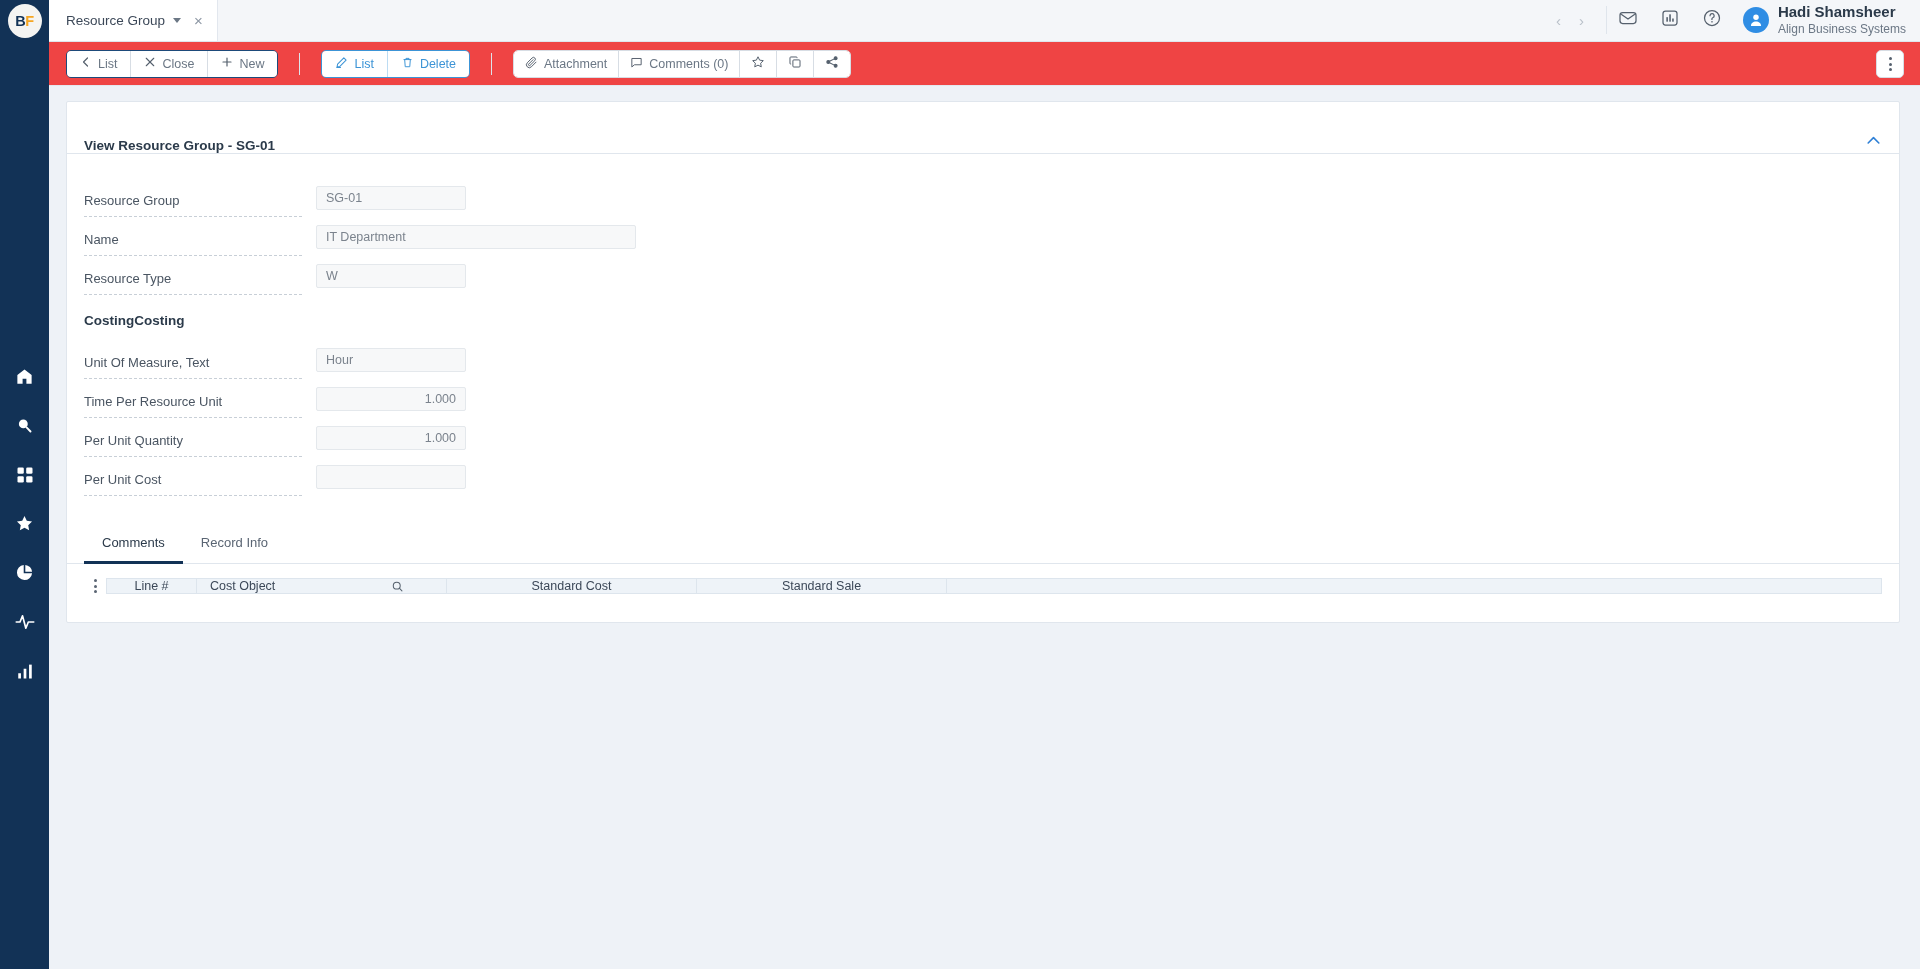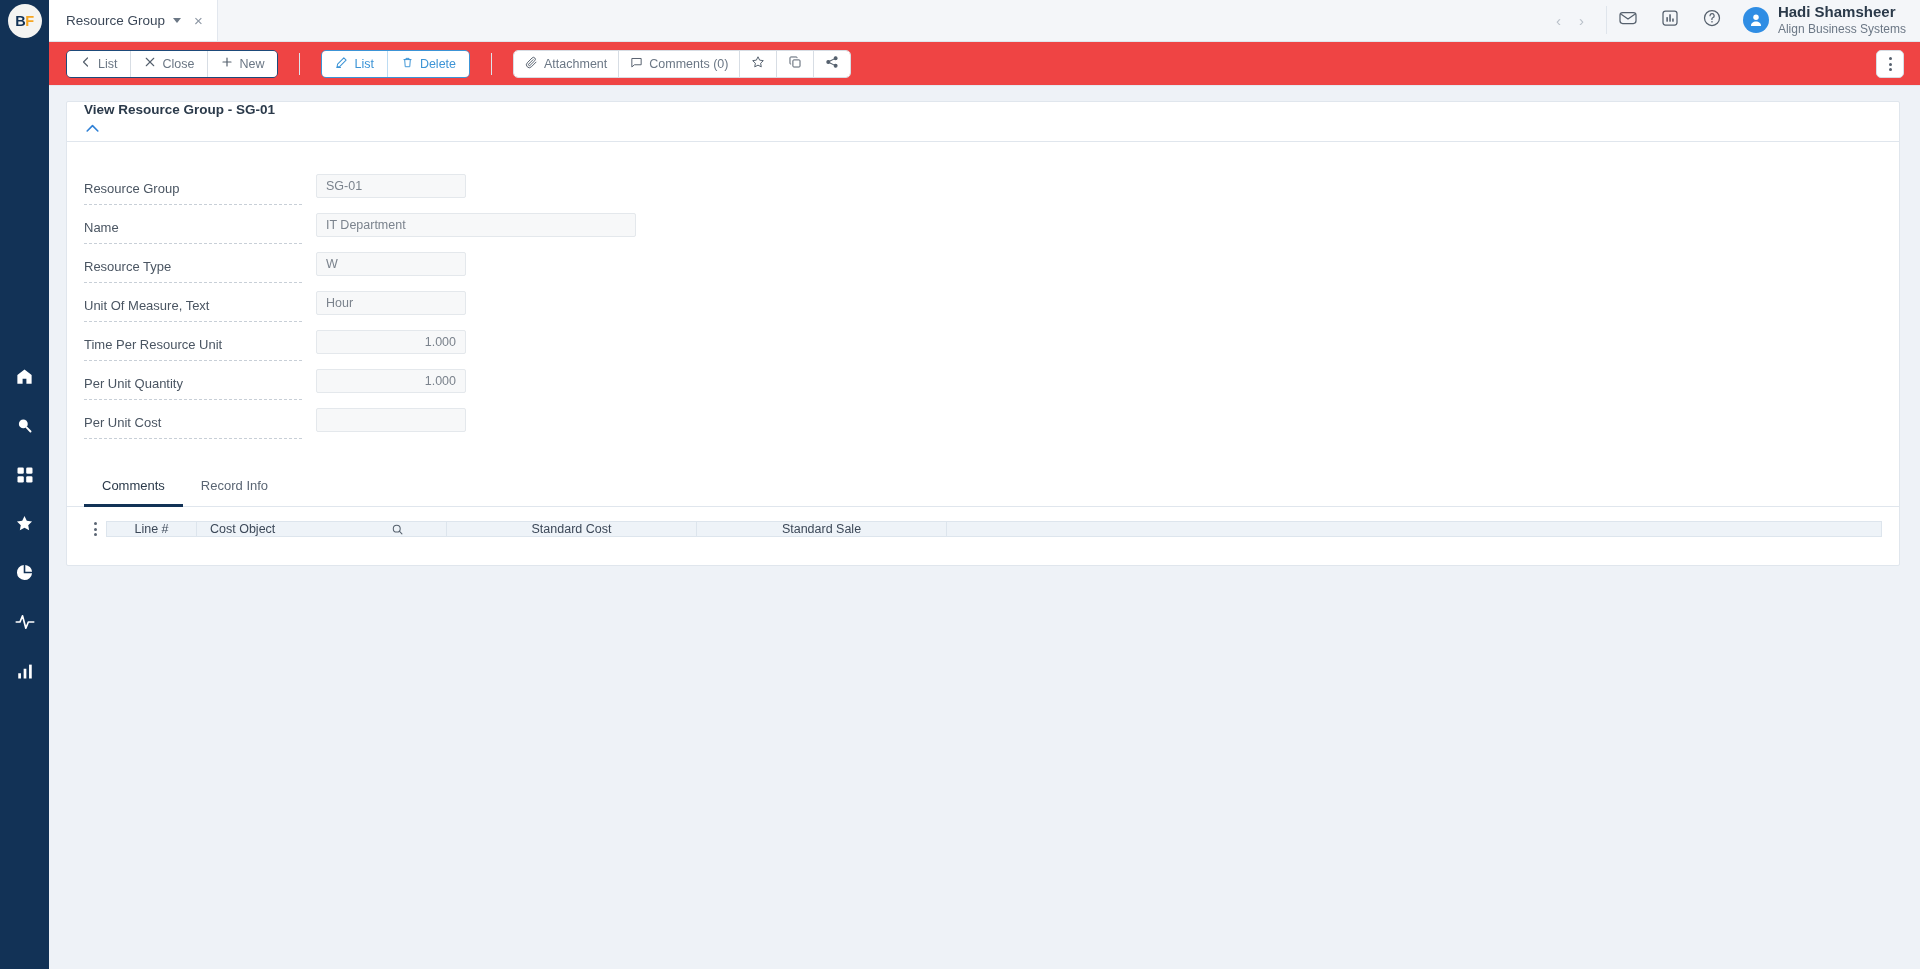--- a/index.html
+++ b/index.html
@@ -103,22 +103,22 @@
     width: 28px; height: 28px; border: 1px solid #d7dde4; border-radius: 5px;
     background: #fff; display: flex; align-items: center; justify-content: center;
     flex-direction: column; gap: 2.5px; cursor: pointer;
   }
   .kebab-btn i { width: 3px; height: 3px; border-radius: 50%; background: #55606d; display: block; }
 
   
   .content { flex: 1; padding: 15px 20px 0 17px; overflow: hidden; }
   .card { background: #ffffff; border: 1px solid #e0e6ed; border-radius: 2px; }
   .card-head {
-    height: 40px; display: flex; align-items: flex-start; justify-content: space-between;
-    padding: 0 17px; border-bottom: 1px solid #e0e6ed; flex-direction: column;
+    height: 52px; display: flex; align-items: flex-end; justify-content: space-between;
+    padding: 0 17px; border-bottom: 1px solid #e0e6ed;
   }
   .card-title { font-size: 13.5px; font-weight: bold; color: #2b3a4a; }
   .chev-up { cursor: pointer; display: flex; }
 
   .form { padding: 24px 0 16px 0; }
   .frow { display: flex; align-items: center; height: 39px; padding-left: 17px; }
   .flabel {
     width: 218px; font-size: 13px; color: #4a5562;
     border-bottom: 1px dashed #c8cfd7; padding-bottom: 7px; margin-right: 14px;
     align-self: flex-end; line-height: 17px;
@@ -422,20 +422,21 @@
           </div>
           <div class="frow">
             <div class="flabel">Name</div>
             <div class="finput w-lg">IT Department</div>
           </div>
           <div class="frow">
             <div class="flabel">Resource Type</div>
             <div class="finput w-sm">W</div>
           </div>
 
+          <div class="section-head">CostingCosting</div>
 
           <div class="frow">
             <div class="flabel">Unit Of Measure, Text</div>
             <div class="finput w-sm">Hour</div>
           </div>
           <div class="frow">
             <div class="flabel">Time Per Resource Unit</div>
             <div class="finput w-sm num">1.000</div>
           </div>
           <div class="frow">

